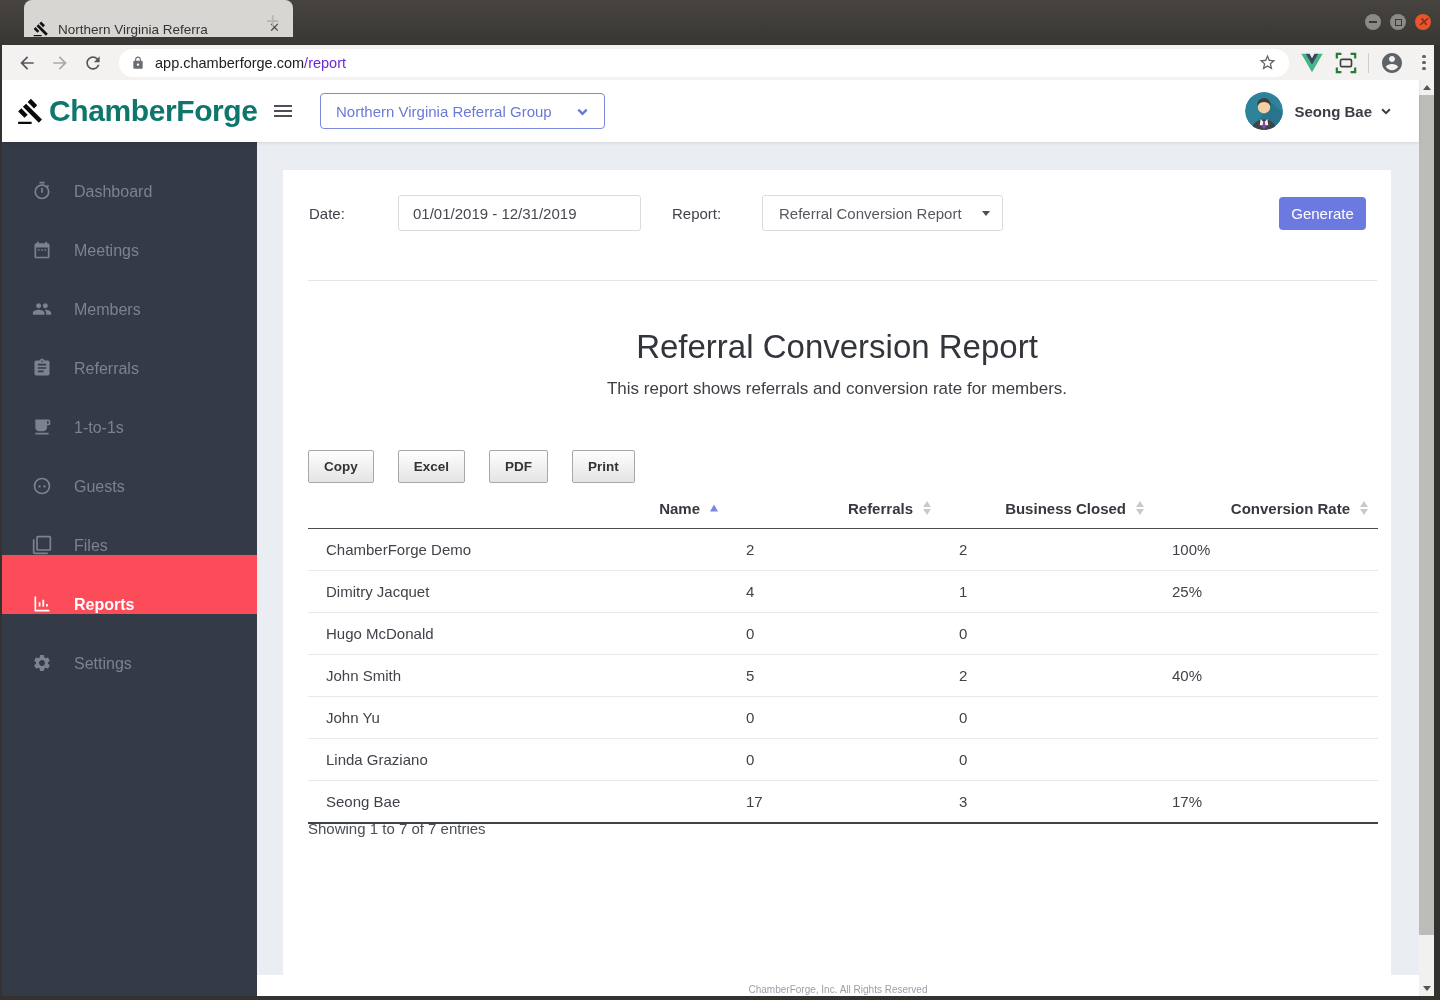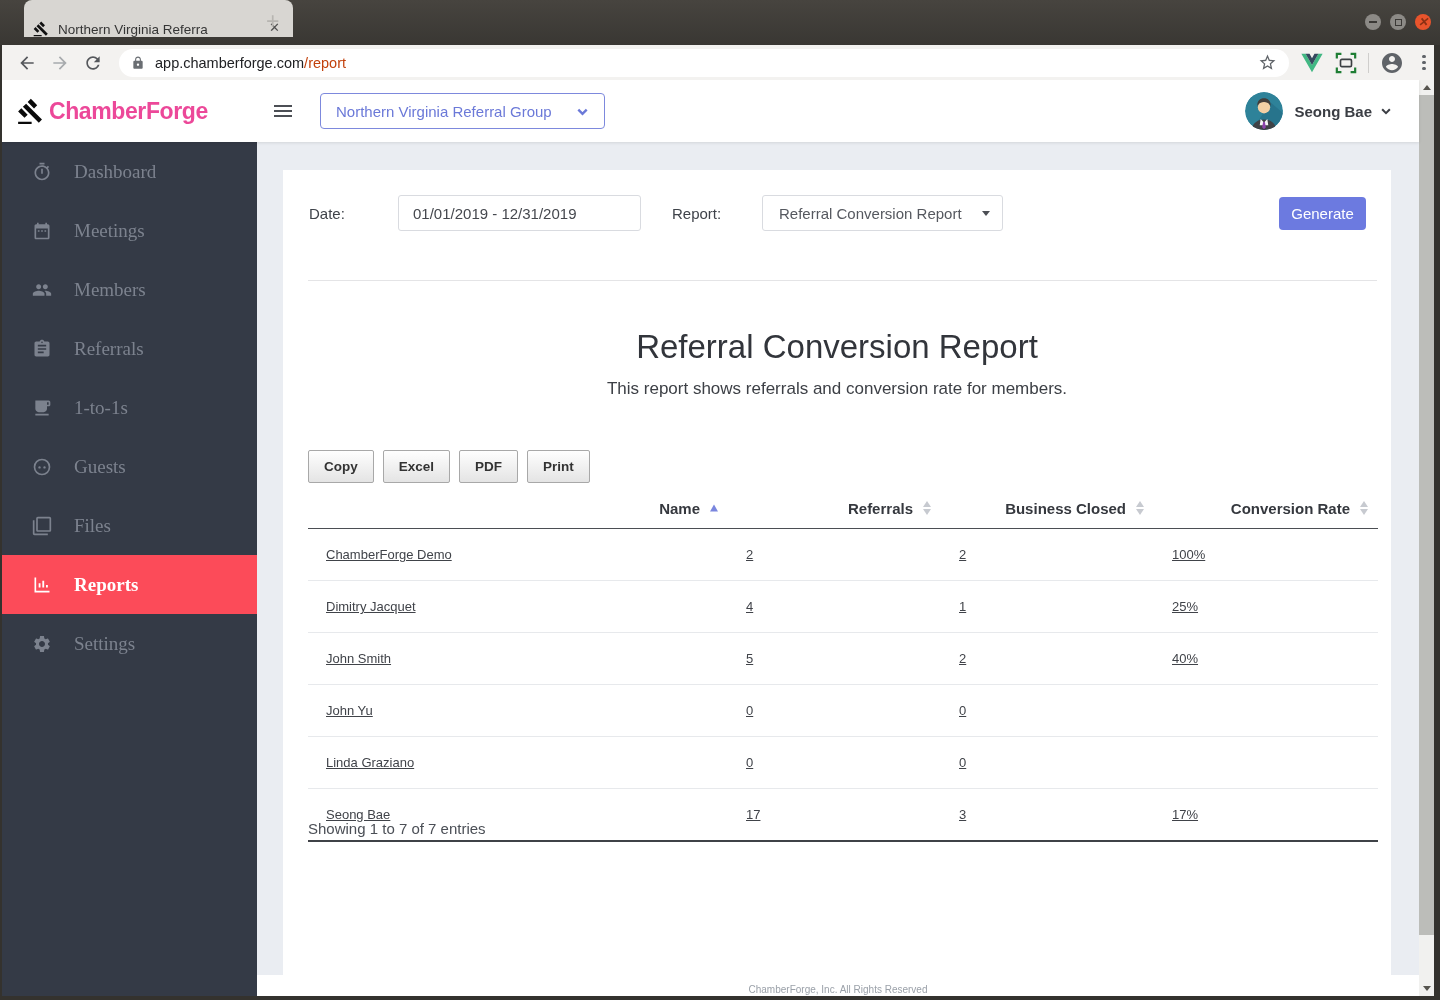--- a/index.html
+++ b/index.html
@@ -33,21 +33,21 @@
   .toolbar { position:absolute; top:45px; left:2px; right:6px; height:35px; background:#f3f2f0;
     display:flex; align-items:center; }
   .nav-ic { width:20px; height:20px; flex:none; cursor:pointer; }
   .nav-ic.back { margin-left:15px; fill:#55585c; }
   .nav-ic.fwd { margin-left:13px; fill:#a7aaad; }
   .nav-ic.reload { margin-left:13px; fill:#55585c; }
   .omnibox { height:28px; width:1170px; margin-left:16px; background:#fff; border-radius:14px;
     display:flex; align-items:center; padding:0 12px; }
   .lock-ic { width:14px; height:14px; fill:#6a6e73; flex:none; cursor:pointer; }
   .url { margin-left:10px; font-size:14.5px; color:#202124; white-space:nowrap; }
-  .url .path { color:#c2410c; }
+  .url .path { color:#6d28d9; }
   .star-ic { width:19px; height:19px; fill:#5f6368; margin-left:auto; cursor:pointer; }
   .ext-ic { width:22px; height:22px; margin-left:12px; cursor:pointer; flex:none; }
   .tb-sep { width:1px; height:20px; background:#cfcecc; margin-left:11px; }
   .profile-ic { width:24px; height:24px; fill:#5f6368; margin-left:11px; cursor:pointer; }
   .dots { display:flex; flex-direction:column; gap:2.5px; margin-left:14px; padding:4px; cursor:pointer; }
   .dots i { width:3.5px; height:3.5px; border-radius:50%; background:#5f6368; }
 
   
   .page { position:absolute; top:80px; left:2px; right:6px; bottom:4px; background:#eaedf2;
     overflow:hidden; }
@@ -60,36 +60,36 @@
     border-bottom:5px solid #56554f; }
   .tri-dn-sm { width:0; height:0; border-left:4px solid transparent; border-right:4px solid transparent;
     border-top:5px solid #56554f; }
   .sb-thumb { position:absolute; left:0; width:15px; top:15px; bottom:61px; background:#bcbdb9;
     cursor:grab; }
 
   .app-header { position:absolute; top:0; left:0; right:15px; height:62px; background:#fff;
     box-shadow:0 1px 3px rgba(0,0,0,.10); display:flex; align-items:center; z-index:3; }
   .logo-wrap { width:255px; flex:none; display:flex; align-items:center; padding-left:15px; }
   .logo-gavel { width:27px; height:27px; fill:#0a0a0a; flex:none; }
-  .logo-text { font-size:23px; font-weight:bold; color:#ec4899; letter-spacing:-.4px; margin-left:5px; }
+  .logo-text { font-size:30px; font-weight:bold; color:#0f766e; letter-spacing:-.4px; margin-left:5px; }
   .hamburger { margin-left:11px; padding:6px; cursor:pointer; display:flex; flex-direction:column; gap:3px; }
   .hamburger i { width:18px; height:2px; background:#4c4f55; }
   .group-btn { margin-left:22px; height:36px; border:1px solid #7d89dd; border-radius:4px;
     display:flex; align-items:center; padding:0 15px; color:#6b79d8; font-size:15px; cursor:pointer;
     background:#fff; }
   .group-btn .chev { width:13px; height:13px; margin-left:24px; stroke:#6b79d8; fill:none;
     stroke-width:2.6; }
   .user-menu { margin-left:auto; margin-right:27px; display:flex; align-items:center; cursor:pointer; }
   .avatar { width:38px; height:38px; border-radius:50%; overflow:hidden; flex:none; }
   .user-name { margin-left:11px; font-size:15px; font-weight:bold; color:#3b3e44; }
   .user-menu .chev { width:12px; height:12px; margin-left:8px; stroke:#3b3e44; fill:none; stroke-width:2.4; }
 
   .sidebar { position:absolute; top:62px; left:0; width:255px; bottom:0; background:#343a46; }
-  .side-item { height:59px; display:flex; align-items:center; padding-left:30px; color:#7c828e;
-    font-size:19px; cursor:pointer;font-family:Liberation Serif, serif; }
+  .side-item { height:59px; display:flex; align-items:flex-end; padding-left:30px; color:#7c828e;
+    font-size:16px; cursor:pointer; }
   .side-item svg { width:20px; height:20px; fill:currentColor; flex:none; margin-right:22px; }
   .side-item.active { background:#fc4b59; color:#fff; font-weight:bold; }
 
   .main { position:absolute; top:62px; left:255px; right:15px; bottom:0; background:#eaedf2; }
   .card { position:absolute; left:26px; top:28px; width:1108px; height:830px; background:#fff; }
 
   .f-label { position:absolute; top:35px; font-size:15px; color:#3f434a; }
   .lbl-date { left:26px; }
   .lbl-report { left:389px; }
   .date-input { position:absolute; left:115px; top:25px; width:243px; height:36px;
@@ -102,32 +102,32 @@
     border-right:4px solid transparent; border-top:5px solid #4c4f55; }
   .generate-btn { position:absolute; left:996px; top:27px; width:87px; height:33px; background:#6c7ae0;
     border:none; border-radius:4px; color:#fff; font-size:15px; cursor:pointer; }
   .card-divider { position:absolute; left:25px; right:14px; top:110px; border-top:1px solid #e4e4e6; }
 
   .rpt-title { position:absolute; top:158px; left:0; right:0; text-align:center; font-size:33px;
     font-weight:500; color:#32353b; }
   .rpt-sub { position:absolute; top:209px; left:0; right:0; text-align:center; font-size:17px;
     color:#3d4046; }
 
-  .export-row { position:absolute; left:25px; top:280px; display:flex; gap:9px; }
+  .export-row { position:absolute; left:25px; top:280px; display:flex; gap:24px; }
   .exp-btn { padding:8px 15px; font-size:13.5px; font-weight:bold; color:#333;
     background:linear-gradient(#fefefe,#e4e4e4); border:1px solid #a8a8a8; border-radius:2px;
     cursor:pointer; }
 
   .table-wrap { position:absolute; left:25px; top:318px; width:1070px; }
   table { width:100%; border-collapse:collapse; table-layout:fixed; }
   col.c-name { width:420px; } col.c-ref { width:213px; } col.c-biz { width:213px; }
   col.c-conv { width:224px; }
   th { text-align:right; font-size:15px; font-weight:bold; color:#35383e; padding:12px 28px 11px 18px;
     border-bottom:1px solid #4b4e53; position:relative; cursor:pointer; }
-  td { font-size:13px; color:#404349; padding:18px 18px; border-bottom:1px solid #e7e9ec;text-decoration:underline; }
+  td { font-size:15px; color:#404349; padding:12px 18px; border-bottom:1px solid #e7e9ec; }
   tr:last-child td { border-bottom:2px solid #3f4247; }
   .sort { position:absolute; right:10px; top:50%; transform:translateY(-50%); display:flex;
     flex-direction:column; gap:2px; }
   .sort .up { width:0; height:0; border-left:4.5px solid transparent; border-right:4.5px solid transparent;
     border-bottom:6px solid #c7cad0; }
   .sort .dn { width:0; height:0; border-left:4.5px solid transparent; border-right:4.5px solid transparent;
     border-top:6px solid #c7cad0; }
   .sort.active .up { border-bottom:7px solid #7a86de; }
   .status { position:absolute; left:25px; top:650px; font-size:15px; color:#4b4f56; }
 
@@ -372,20 +372,26 @@
                 <td>2</td>
                 <td>100%</td>
               </tr>
               <tr>
                 <td>Dimitry Jacquet</td>
                 <td>4</td>
                 <td>1</td>
                 <td>25%</td>
               </tr>
               <tr>
+                <td>Hugo McDonald</td>
+                <td>0</td>
+                <td>0</td>
+                <td></td>
+              </tr>
+              <tr>
                 <td>John Smith</td>
                 <td>5</td>
                 <td>2</td>
                 <td>40%</td>
               </tr>
               <tr>
                 <td>John Yu</td>
                 <td>0</td>
                 <td>0</td>
                 <td></td>

